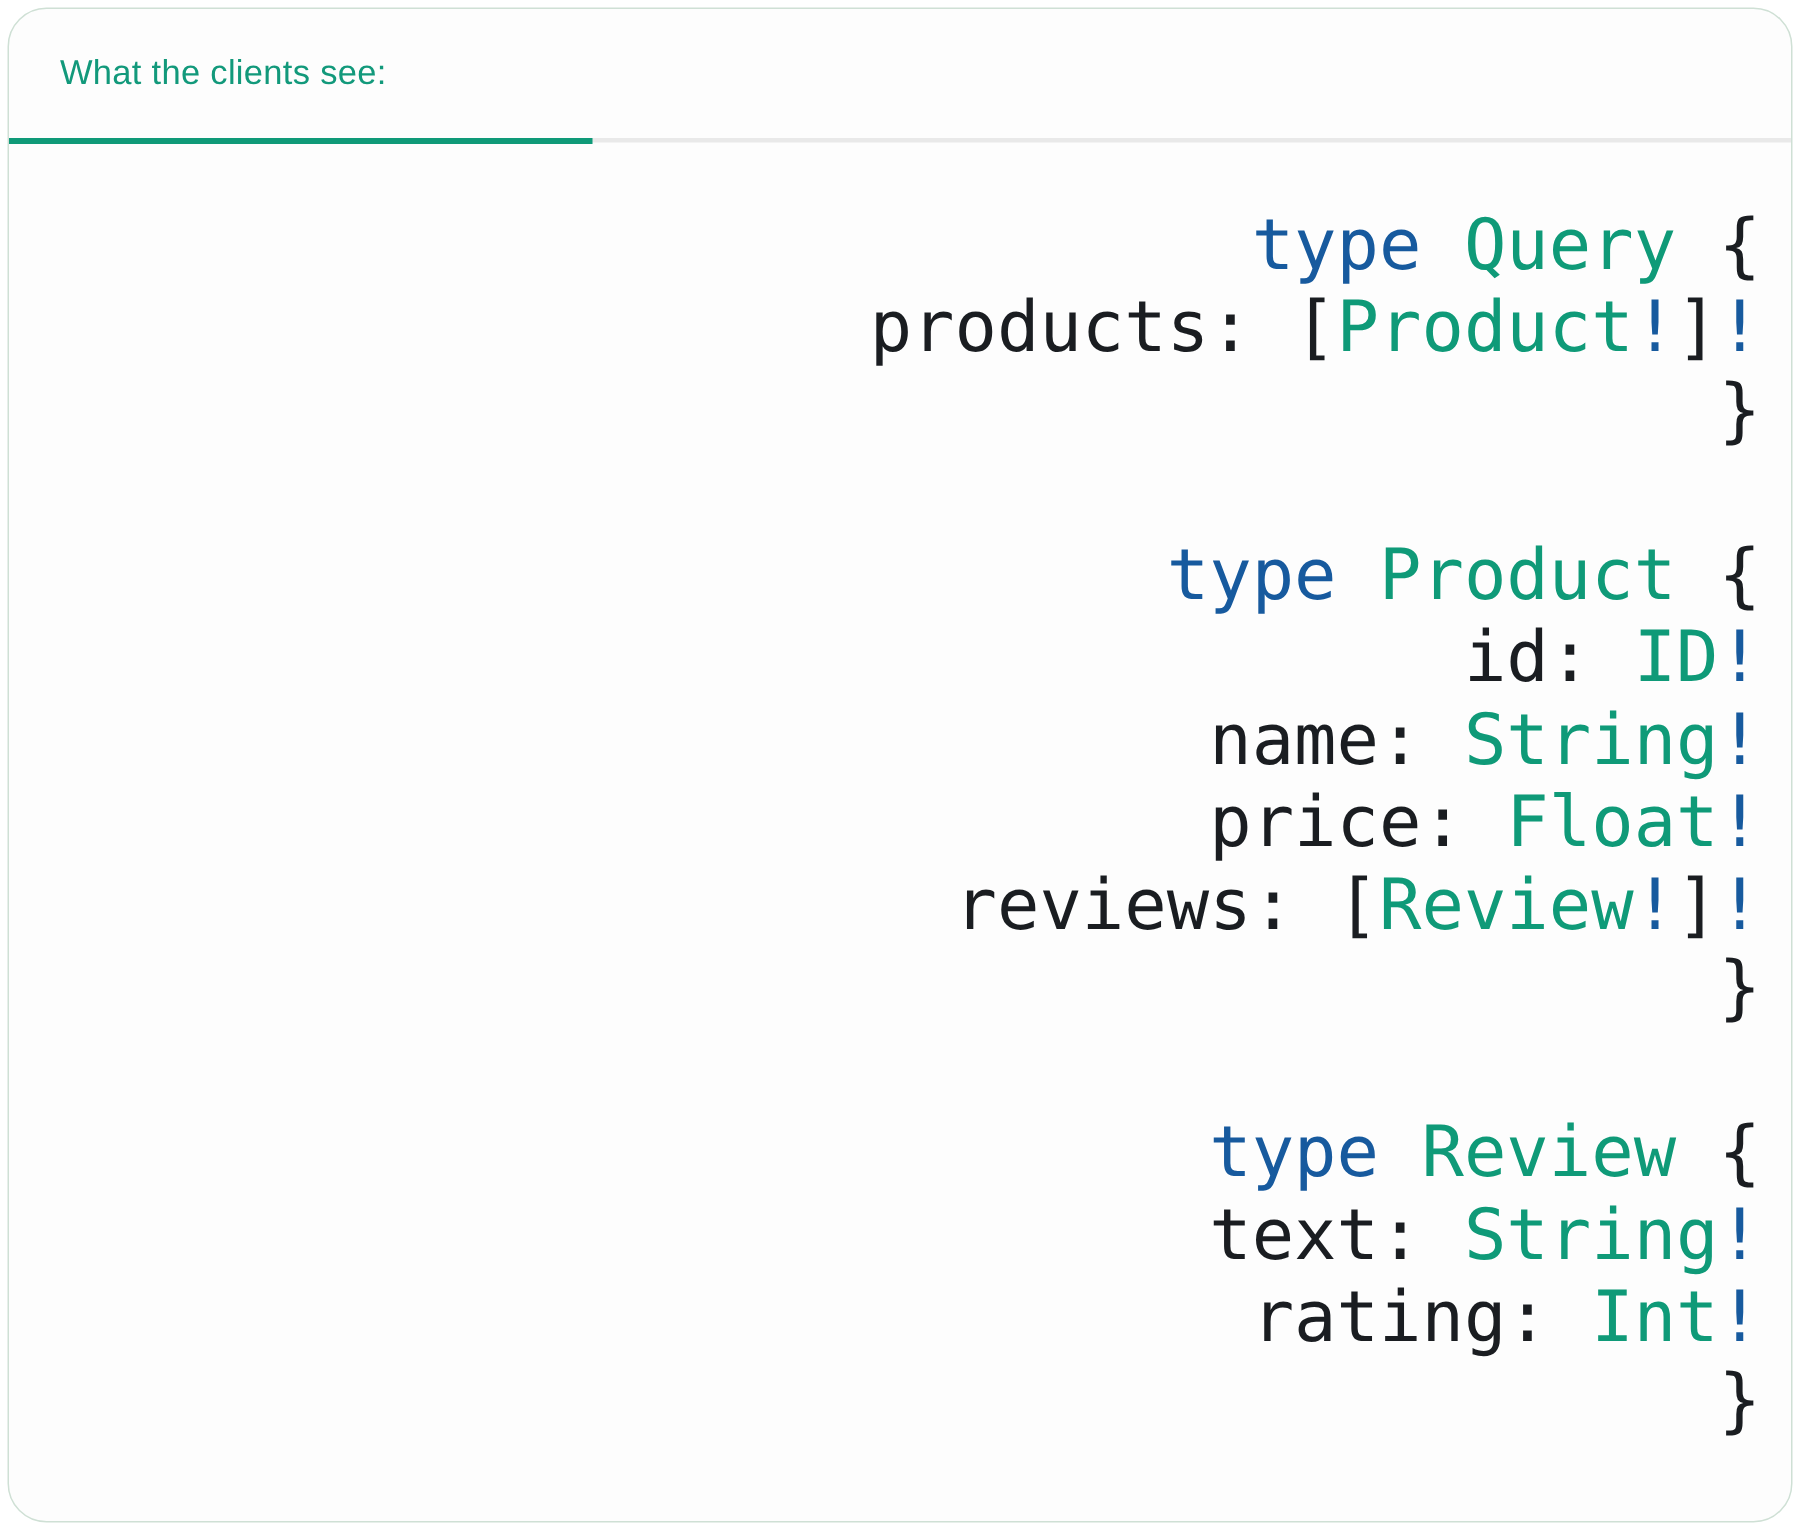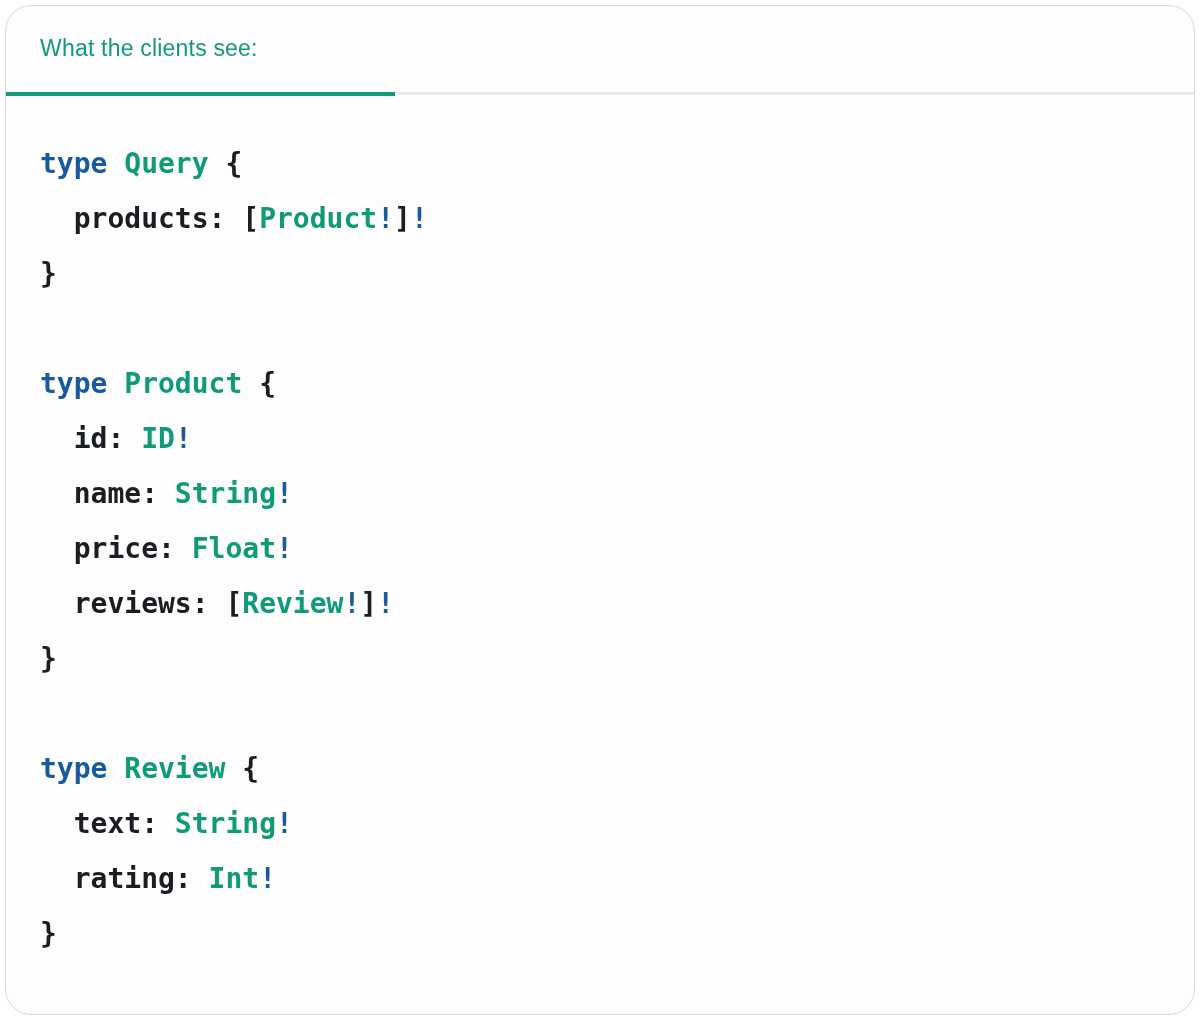--- a/index.html
+++ b/index.html
@@ -9,20 +9,21 @@
     font-family: "Liberation Sans", sans-serif;
     overflow: hidden;
   }
   .card {
     position: absolute;
     left: 5px; top: 5px; right: 5px; bottom: 5px;
     background: #fdfdfd;
     border: 1.5px solid var(--card-border, #cfe0d5);
     border-radius: 26px;
     overflow: hidden;
+    text-align: right;
   }
   .card-header {
     position: relative;
     height: 89px;
     border-bottom: 3px solid var(--divider-gray, #e9e9e9);
     display: flex;
     align-items: stretch;
   }
   .tab {
     display: flex;
@@ -35,24 +36,23 @@
   }
   .tab-label {
     color: var(--header-teal, #12997b);
     font-size: 23px;
     font-weight: 500;
     letter-spacing: 0.2px;
   }
   .code-block {
     padding: 41px 20px 20px 34px;
     font-family: "DejaVu Sans Mono", "Liberation Mono", monospace;
-    font-size: 28px;
+    font-size: 47px;
     line-height: 55px;
     white-space: pre;
-    font-weight: bold;
   }
   .code-line { height: 55px; }
   .tok-kw    { color: var(--keyword-blue, #175a9e); }
   .tok-type  { color: var(--accent-teal, #0f9a78); }
   .tok-plain { color: var(--plain-text, #1a1d21); }
 </style>
 </head>
 <body>
 
 <div class="card">

